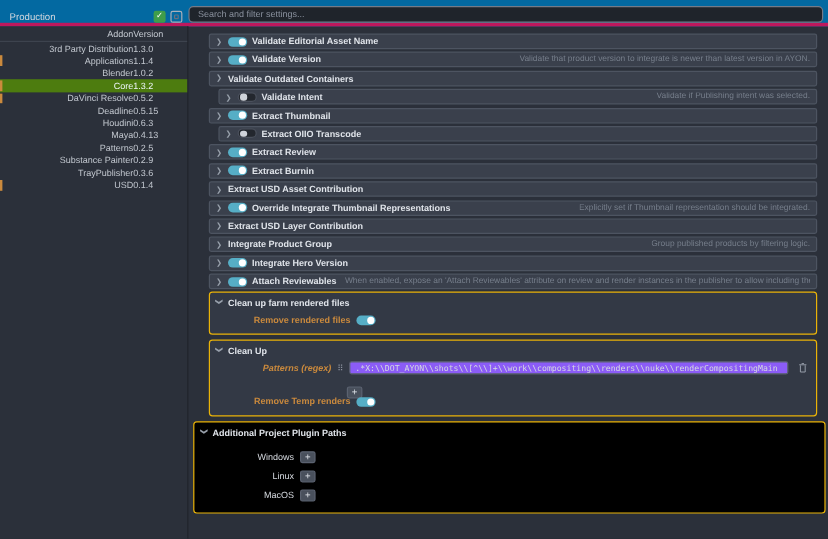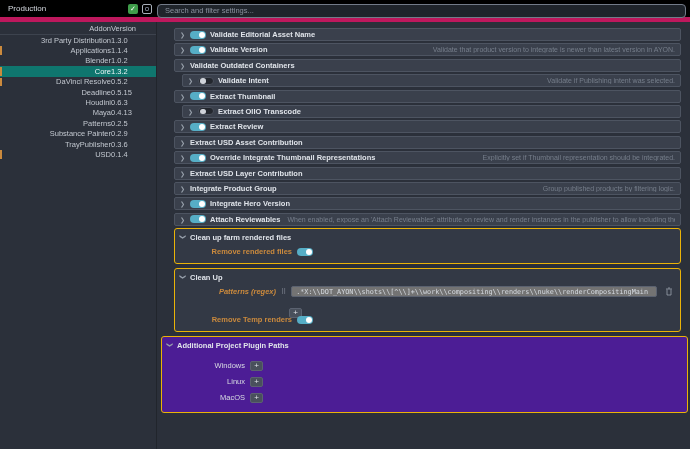--- a/index.html
+++ b/index.html
@@ -2,21 +2,21 @@
 <html><head>
 <meta charset="utf-8">
 <style>
   * { margin:0; padding:0; box-sizing:border-box; }
   html,body { width:690px; height:449px; overflow:hidden; background:#282d35;
     font-family:"Liberation Sans", sans-serif; }
   .app { position:relative; width:690px; height:449px; background:#2b303a; }
 
   
   .topbar { position:absolute; top:0; left:0; right:0; height:22px;
-    background:#000000; display:flex; align-items:center; border-bottom:5px solid #be185d; }
+    background:#0369a1; display:flex; align-items:flex-end; border-bottom:3px solid #be185d; }
   .bundle { width:157px; display:flex; align-items:center; padding:0 5px 0 8px; gap:4px; }
   .bundle-label { font-size:8px; color:#d4d8df; }
   .icon-check { margin-left:auto; width:10px; height:10px; background:#3f9d4a; border-radius:2px;
     color:#fff; font-size:7px; line-height:10px; text-align:center; }
   .icon-square { width:10px; height:10px; border:1px solid #a8afba; border-radius:2px;
     position:relative; }
   .icon-square::after { content:''; position:absolute; left:2px; top:2px; right:2px; bottom:2px;
     border:1px solid #6a7180; border-radius:1px; }
   .search { flex:1; margin-right:4px; }
   .search input { width:100%; height:14px; background:#1f242b; border:1px solid #737b89;
@@ -25,21 +25,21 @@
 
   
   .sidebar { position:absolute; top:22px; left:0; width:157px; bottom:0;
     background:#2b303a; border-right:1px solid #21252c;text-align:right; }
   .side-head { display:flex; height:13px; align-items:center; color:#c6cbd3;
     font-size:7.5px; padding:0 5px; border-bottom:1px solid #3d434e; }
   .side-head .c1 { width:106px; }
   .srow { display:flex; height:10.4px; align-items:center; font-size:7.5px; color:#c2c7cf;
     padding:0 5px; position:relative; cursor:default; }
   .srow .marker { position:absolute; left:0; top:1px; bottom:1px; width:2px; background:#cb8a3d; }
-  .srow.selected { background:#0f766e; color:#eef6f9; }
+  .srow.selected { background:#4d7c0f; color:#eef6f9; }
   .aname { width:106px; overflow:hidden; white-space:nowrap; }
   .aver { white-space:nowrap; }
 
   
   .content { position:absolute; left:158px; top:22px; right:0; bottom:0;
     padding:6px 9px 12px 16px; overflow:hidden; }
 
   .prow { height:13px; margin-bottom:2.4px; background:#3a404c; border:1px solid #4d5461;
     border-radius:2px; display:flex; align-items:center; padding:0 5px; gap:4px; }
   .prow.indent { margin-left:8px; }
@@ -63,31 +63,31 @@
   .section { background:#333945; border:1px solid #eab308; border-radius:3px;
     margin-bottom:4px; padding:2px 5px 5px; }
   .sec-head { display:flex; align-items:center; gap:4px; height:12px; font-size:7.5px;
     font-weight:bold; color:#e0e4ea; cursor:pointer; }
   .field { display:flex; align-items:center; gap:5px; height:13px; margin-top:2px; }
   .flabel { width:112px; text-align:right; font-size:7.5px; color:#d8dce2; flex:none; white-space:nowrap; }
   .flabel.orange { color:#cb8a3d; font-weight:bold; }
   .flabel.italic { font-style:italic; }
   .flabel.narrow { width:96px; }
   .handle { color:#8a919e; font-size:7px; flex:none; cursor:grab; }
-  .regex-input { flex:1; height:11px; background:#737373; border:1px solid #5b6270;
+  .regex-input { flex:1; height:11px; background:#8b5cf6; border:1px solid #5b6270;
     border-radius:2px; color:#d5dae0; font-size:6.8px; padding:0 4px; outline:none;
     font-family:"DejaVu Sans Mono", monospace; }
   .trash-btn { width:13px; height:11px; background:transparent; border:none; flex:none;
     display:flex; align-items:center; justify-content:center; cursor:pointer; }
   .plus-btn { width:13px; height:10px; background:#49505c; border:1px solid #5b6270;
     border-radius:2px; color:#e0e4ea; font-size:8px; line-height:8px; text-align:center;
     flex:none; cursor:pointer; padding:0; }
   .plus-row { margin-top:3px; margin-left:109px; height:10px; }
 
-  .section.wide { margin-left:-13px; margin-right:-7px; background:#4c1d95; padding-bottom:8px; }
+  .section.wide { margin-left:-13px; margin-right:-7px; background:#000000; padding-bottom:8px; }
   .section.wide .field { margin-top:3px; height:13px; }
   .section.wide .field.first { margin-top:8px; }
   .flabel.platform { width:78px; color:#d8dce2; font-weight:normal; }
 </style>
 </head>
 <body>
 
 <div class="app">
 
   <div class="topbar">
@@ -190,20 +190,25 @@
     </div>
     <div class="prow indent">
       <span class="chev">❯</span>
       <span class="tg off"></span>
       <span class="plabel">Extract OIIO Transcode</span>
     </div>
     <div class="prow">
       <span class="chev">❯</span>
       <span class="tg on"></span>
       <span class="plabel">Extract Review</span>
+    </div>
+    <div class="prow">
+      <span class="chev">❯</span>
+      <span class="tg on"></span>
+      <span class="plabel">Extract Burnin</span>
     </div>
     <div class="prow">
       <span class="chev">❯</span>
       <span class="plabel">Extract USD Asset Contribution</span>
     </div>
     <div class="prow">
       <span class="chev">❯</span>
       <span class="tg on"></span>
       <span class="plabel">Override Integrate Thumbnail Representations</span>
       <span class="pdesc">Explicitly set if Thumbnail representation should be integrated.</span>

